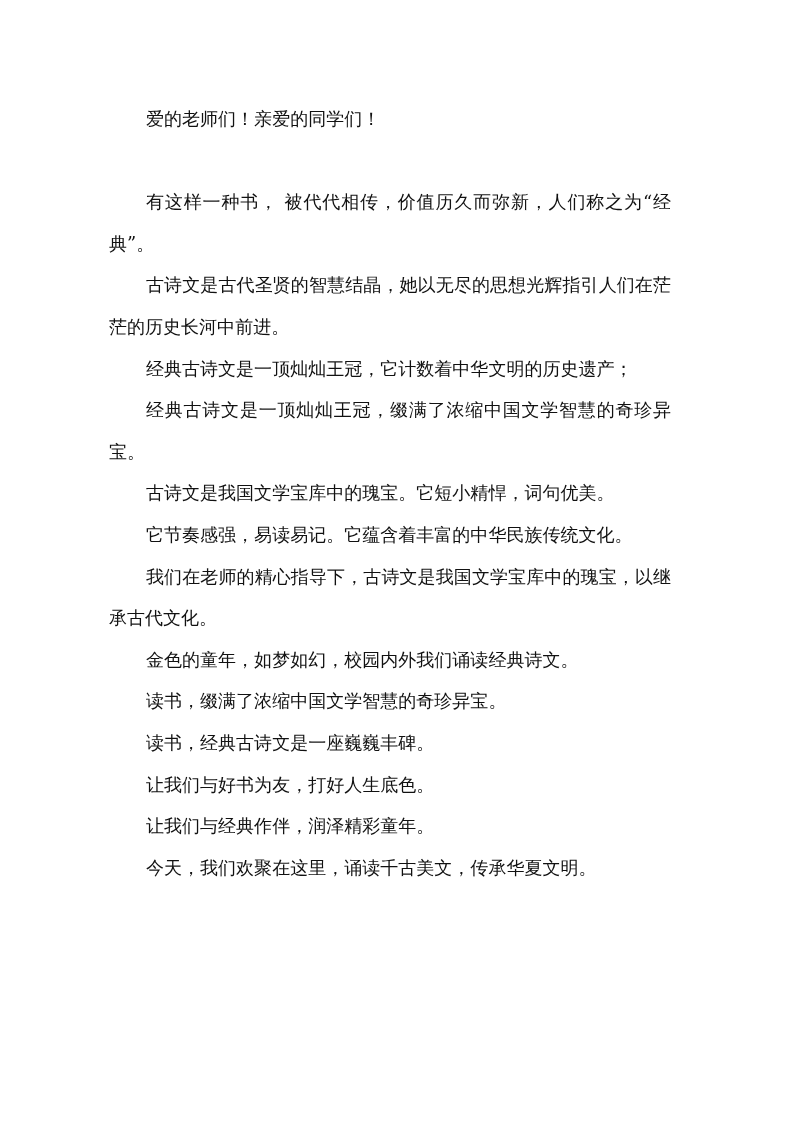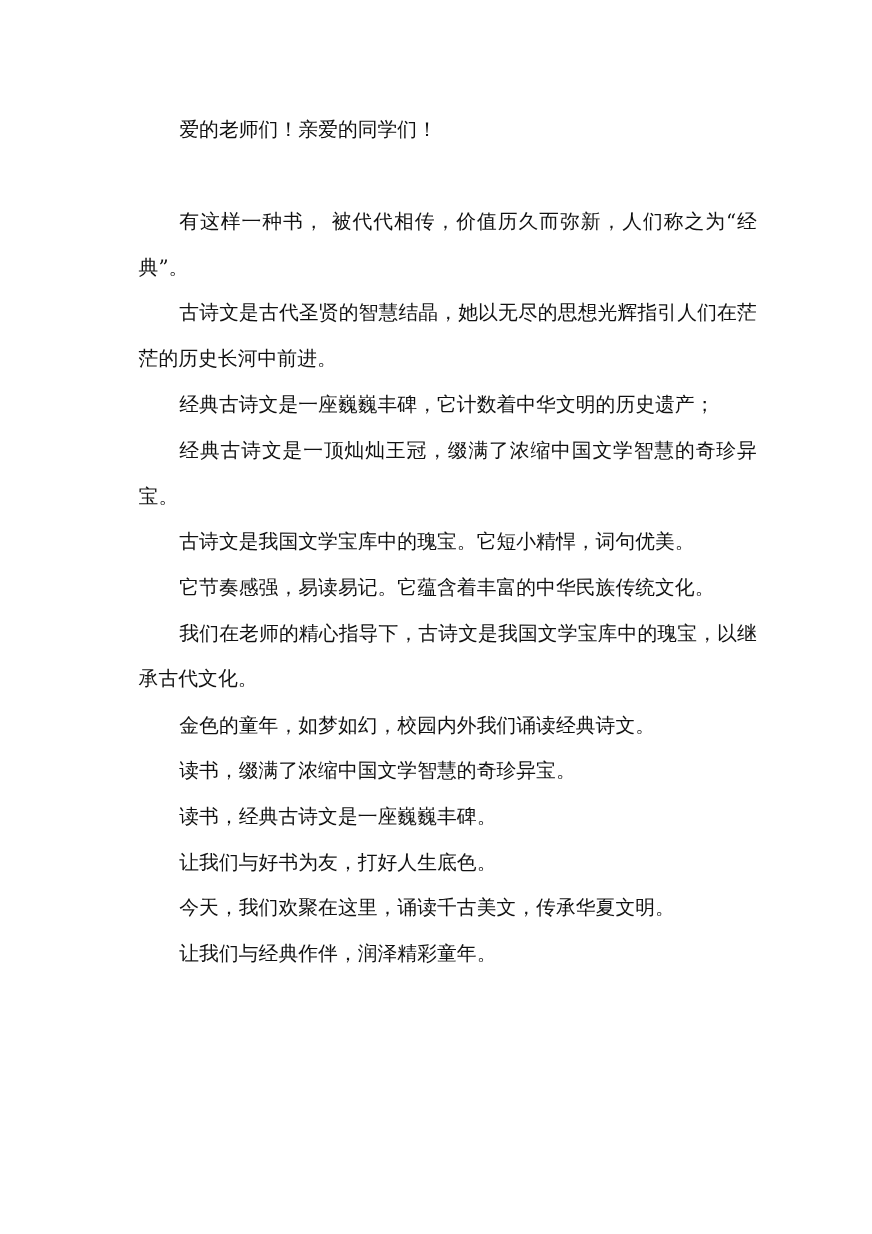--- a/index.html
+++ b/index.html
@@ -16,21 +16,21 @@
   .page {
     position: absolute;
     left: 0;
     top: 0;
     width: 793px;
     height: 1122px;
     background: #ffffff;
   }
   .content {
     position: absolute;
-    left: 126px;
+    left: 109px;
     top: 98px;
     width: 562px;
     font-family: "DejaVu Serif", "Liberation Serif", serif;
     font-size: 18px;
     line-height: 41.6px;
     color: #111111;
   }
   .para {
     margin: 0;
     padding: 0;
@@ -46,25 +46,25 @@
 </style>
 </head>
 <body>
 
 <div class="page">
   <div class="content">
     <p class="para">爱的老师们！亲爱的同学们！</p>
     <div class="blank"></div>
     <p class="para">有这样一种书， 被代代相传，价值历久而弥新，人们称之为“经典”。</p>
     <p class="para">古诗文是古代圣贤的智慧结晶，她以无尽的思想光辉指引人们在茫茫的历史长河中前进。</p>
-    <p class="para">经典古诗文是一座巍巍丰碑，它计数着中华文明的历史遗产；</p>
+    <p class="para">经典古诗文是一顶灿灿王冠，它计数着中华文明的历史遗产；</p>
     <p class="para">经典古诗文是一顶灿灿王冠，缀满了浓缩中国文学智慧的奇珍异宝。</p>
     <p class="para">古诗文是我国文学宝库中的瑰宝。它短小精悍，词句优美。</p>
     <p class="para">它节奏感强，易读易记。它蕴含着丰富的中华民族传统文化。</p>
     <p class="para">我们在老师的精心指导下，古诗文是我国文学宝库中的瑰宝，以继承古代文化。</p>
     <p class="para">金色的童年，如梦如幻，校园内外我们诵读经典诗文。</p>
     <p class="para">读书，缀满了浓缩中国文学智慧的奇珍异宝。</p>
     <p class="para">读书，经典古诗文是一座巍巍丰碑。</p>
     <p class="para">让我们与好书为友，打好人生底色。</p>
+    <p class="para">让我们与经典作伴，润泽精彩童年。</p>
     <p class="para">今天，我们欢聚在这里，诵读千古美文，传承华夏文明。</p>
-    <p class="para">让我们与经典作伴，润泽精彩童年。</p>
   </div>
 </div>
 
 </body></html>

